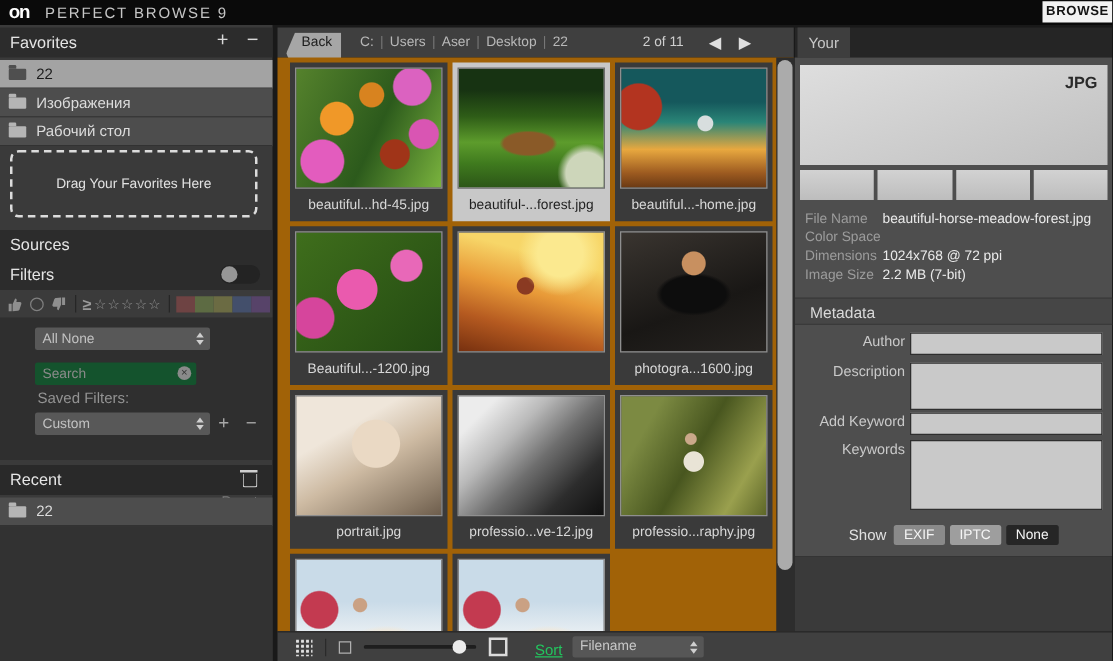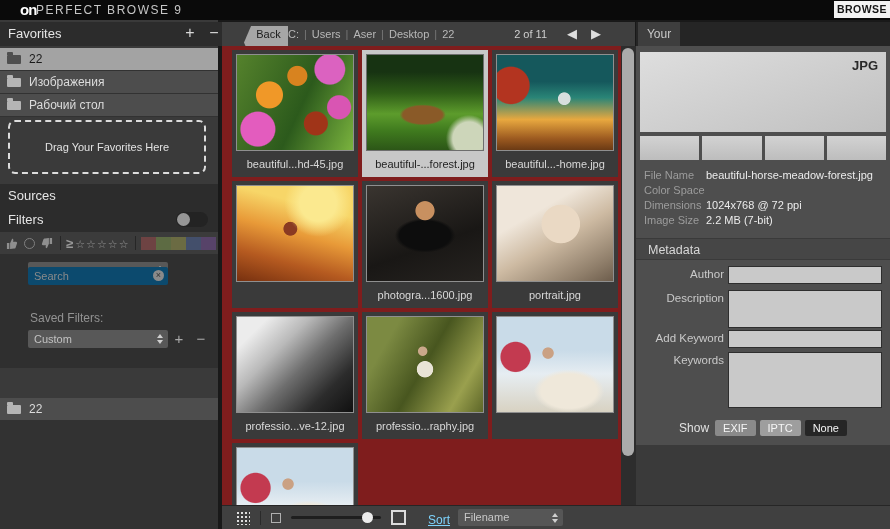--- a/index.html
+++ b/index.html
@@ -1,20 +1,20 @@
 <!DOCTYPE html>
 <html><head>
 <meta charset="utf-8">
 <style>
   html,body{margin:0;padding:0;background:#111;}
   #app{position:relative;width:890px;height:529px;background:#191919;overflow:hidden;
        font-family:"Liberation Sans",sans-serif;color:#ddd;}
   
   #titlebar{position:absolute;left:0;top:0;width:890px;height:20px;background:#0a0a0a;}
-  .logo{position:absolute;left:20px;top:1px;font-size:15px;font-weight:800;color:#fff;letter-spacing:-1px;}
+  .logo{position:absolute;left:7px;top:1px;font-size:15px;font-weight:800;color:#fff;letter-spacing:-1px;}
   .apptitle{position:absolute;left:36px;top:0;font-size:12px;line-height:20px;color:#c6c6c6;letter-spacing:1.5px;}
   .browsebtn{position:absolute;right:0;top:1px;width:56px;height:17px;background:#f2f2f2;color:#141414;
              font-size:10.5px;font-weight:600;text-align:center;line-height:17px;letter-spacing:.5px;}
   
   #sidebar{position:absolute;left:0;top:20px;width:218px;height:509px;background:#3a3a3a;}
   .shead{position:absolute;left:0;width:218px;height:24px;background:#2c2c2c;}
   .shead .ht{position:absolute;left:8px;top:0;font-size:13px;line-height:24px;color:#e5e5e5;}
   .pm{position:absolute;top:2px;font-size:16px;color:#d8d8d8;width:16px;text-align:center;cursor:default;}
   .side-item{position:relative;height:22px;background:#4d4d4d;border-bottom:1px solid #323232;
              display:flex;align-items:center;font-size:12px;color:#dcdcdc;}
@@ -32,46 +32,46 @@
   .circ{width:9px;height:9px;border:1px solid #808080;border-radius:50%;margin:0 3px;flex:none;}
   .geq{font-size:13px;color:#9a9a9a;font-weight:bold;margin-right:2px;}
   .star{font-size:11px;color:#8f8f8f;letter-spacing:1px;}
   .swatch{display:inline-block;width:15px;height:13px;margin:0;flex:none;}
   #subpanel{position:absolute;left:0;top:234px;width:218px;height:114px;background:#2f2f2f;}
   .selectbox{position:absolute;background:#585858;border-radius:2px;color:#c2c2c2;font-size:11px;line-height:18px;
              padding:0 6px;box-sizing:border-box;height:18px;width:140px;}
   .updown{position:absolute;right:5px;top:4px;display:flex;flex-direction:column;align-items:center;}
   .tri-up{width:0;height:0;border-left:3px solid transparent;border-right:3px solid transparent;border-bottom:4px solid #cfcfcf;margin-bottom:2px;}
   .tri-dn{width:0;height:0;border-left:3px solid transparent;border-right:3px solid transparent;border-top:4px solid #cfcfcf;}
-  #searchwrap{position:absolute;left:28px;top:13px;width:140px;height:18px;background:#0c4a6e;border-radius:2px;}
+  #searchwrap{position:absolute;left:28px;top:36px;width:129px;height:18px;background:#14532d;border-radius:2px;}
   #searchwrap input{position:absolute;left:0;top:0;width:118px;height:18px;background:transparent;border:none;outline:none;
              color:#bbb;font-size:11px;padding:0 6px;font-family:"Liberation Sans",sans-serif;}
   #searchwrap input::placeholder{color:#8a8a8a;}
   .clear{position:absolute;right:4px;top:3px;width:11px;height:11px;border-radius:50%;background:#8a8a8a;color:#333;
          font-size:9px;line-height:11px;text-align:center;}
   .savedlbl{position:absolute;left:30px;top:57px;font-size:12px;color:#939393;}
   .resetlink{position:absolute;right:12px;top:96px;font-size:11px;color:#9a9a9a;text-decoration:underline;margin-top:46px;}
   .pm2{position:absolute;top:76px;font-size:15px;color:#a8a8a8;width:14px;text-align:center;line-height:18px;}
   .toggle{position:absolute;right:10px;top:4px;width:32px;height:15px;border-radius:8px;background:#232323;}
   .knob{position:absolute;left:1px;top:1px;width:13px;height:13px;border-radius:50%;background:#969696;}
   .trash{position:absolute;right:12px;top:7px;width:10px;height:10px;border:1px solid #cfcfcf;border-top:none;border-radius:0 0 2px 2px;}
   .trash::before{content:"";position:absolute;top:-3px;left:-3px;width:14px;height:2px;background:#cfcfcf;}
   #side-bottom{position:absolute;left:0;top:401px;width:218px;height:108px;background:#323232;}
   
   #crumbbar{position:absolute;left:222px;top:22px;width:413px;height:24px;background:#3f3f3f;}
-  .backbtn{position:absolute;left:22px;top:4px;width:44px;height:33px;background:#a6a6a6;color:#1c1c1c;font-size:11px;
+  .backbtn{position:absolute;left:7px;top:4px;width:44px;height:33px;background:#a6a6a6;color:#1c1c1c;font-size:11px;
            line-height:16px;text-align:center;padding-left:5px;box-sizing:border-box;
            clip-path:polygon(0 50%,16% 0,100% 0,100% 100%,16% 100%);}
   #bc-path{position:absolute;left:66px;top:0;line-height:24px;font-size:11px;white-space:nowrap;}
   .bc-seg{color:#b8b8b8;}
   .bc-sep{color:#777;margin:0 5px;}
   .posind{position:absolute;right:88px;top:0;font-size:11px;line-height:24px;color:#cfcfcf;}
   .navarrow{position:absolute;top:0;font-size:13px;line-height:24px;color:#dedede;}
   
-  #gridarea{position:absolute;left:222px;top:46px;width:413px;height:459px;background:#7f1d1d;overflow:hidden;}
+  #gridarea{position:absolute;left:222px;top:46px;width:413px;height:459px;background:#a16207;overflow:hidden;}
   #grid{position:absolute;left:10px;top:4px;display:grid;grid-template-columns:repeat(3,126px);grid-auto-rows:127px;gap:4px;}
   .cell{background:#3a3a3a;overflow:hidden;}
   .cell.sel{background:#c8c8c8;}
   .ph{height:95px;margin:4px 4px 0;border:1px solid #8f8f8f;}
   .cell.sel .ph{border-color:#6e6e6e;}
   .fname{height:24px;line-height:26px;text-align:center;font-size:11px;color:#d8d8d8;white-space:nowrap;overflow:hidden;}
   .cell.sel .fname{color:#1f1f1f;}
   
   .ph-butterflies-flowers{background:
     radial-gradient(circle at 28% 42%,#f09828 0 13%,rgba(0,0,0,0) 14%),
@@ -148,41 +148,41 @@
   
   #toolbar{position:absolute;left:222px;top:505px;width:668px;height:24px;background:#404040;border-top:1px solid #262626;
            box-sizing:border-box;display:flex;align-items:center;padding-left:14px;}
   .gridicon{width:14px;height:14px;background-image:radial-gradient(#e0e0e0 1.1px,rgba(0,0,0,0) 1.3px);
             background-size:4px 4px;background-position:0 0;flex:none;}
   .tbdiv{width:1px;height:14px;background:#2a2a2a;margin:0 10px;flex:none;}
   .sqsm{width:8px;height:8px;border:1px solid #b0b0b0;flex:none;}
   .slider{position:relative;width:90px;height:3px;background:#1e1e1e;border-radius:2px;margin:0 10px;flex:none;}
   .sliderknob{position:absolute;right:8px;top:-4px;width:11px;height:11px;border-radius:50%;background:#ececec;}
   .sqlg{width:11px;height:11px;border:2px solid #dcdcdc;flex:none;}
-  .sortlbl{font-size:12px;color:#7dd3fc;margin:4px 8px 0 22px;text-decoration:underline;}
+  .sortlbl{font-size:12px;color:#22c55e;margin:4px 8px 0 22px;text-decoration:underline;}
   .sortsel{position:relative;width:105px;height:17px;background:#565656;border-radius:2px;color:#c8c8c8;
            font-size:11px;line-height:17px;padding-left:6px;box-sizing:border-box;flex:none;}
   .sortsel .updown{top:4px;}
   
   .thumbsvg{width:13px;height:13px;flex:none;margin:0 2px;}
   .thumbsvg.down{transform:rotate(180deg);}
 </style>
 </head>
 <body>
 
 <div id="app">
 
   <div id="titlebar">
     <span class="logo">on</span>
     <span class="apptitle">PERFECT BROWSE 9</span>
     <div class="browsebtn">BROWSE</div>
   </div>
 
   <div id="sidebar">
-    <div class="shead" style="top:2px;padding-left:12px;">
+    <div class="shead" style="top:2px;">
       <span class="ht">Favorites</span>
       <span class="pm" style="right:32px;">+</span>
       <span class="pm" style="right:8px;">−</span>
     </div>
     <div id="fav-list">
         <div class="side-item active">
           <span class="folder dark"></span>
           <span class="side-label">22</span>
         </div>
         <div class="side-item">
@@ -245,20 +245,24 @@
         <span class="updown">
             <span class="tri-up"></span>
             <span class="tri-dn"></span>
           </span>
       </div>
       <span class="pm2" style="left:172px;">+</span>
       <span class="pm2" style="left:194px;">−</span>
       <span class="resetlink">Reset</span>
     </div>
 
+    <div class="shead" style="top:352px;background:#292929;">
+      <span class="ht">Recent</span>
+      <span class="trash"></span>
+    </div>
     <div id="recent-list" style="position:absolute;left:0;top:378px;width:218px;">
         <div class="side-item">
           <span class="folder"></span>
           <span class="side-label">22</span>
         </div>
       </div>
     <div id="side-bottom"></div>
   </div>
 
   <div id="crumbbar">
@@ -275,20 +279,24 @@
           <div class="ph ph-butterflies-flowers"></div>
           <div class="fname">beautiful...hd-45.jpg</div>
         </div>
         <div class="cell sel">
           <div class="ph ph-forest-bridge"></div>
           <div class="fname">beautiful-...forest.jpg</div>
         </div>
         <div class="cell">
           <div class="ph ph-autumn-home"></div>
           <div class="fname">beautiful...-home.jpg</div>
+        </div>
+        <div class="cell">
+          <div class="ph ph-pink-coneflowers"></div>
+          <div class="fname">Beautiful...-1200.jpg</div>
         </div>
         <div class="cell">
           <div class="ph ph-sunset-person"></div>
         </div>
         <div class="cell">
           <div class="ph ph-photographer-camera"></div>
           <div class="fname">photogra...1600.jpg</div>
         </div>
         <div class="cell">
           <div class="ph ph-woman-portrait"></div>

